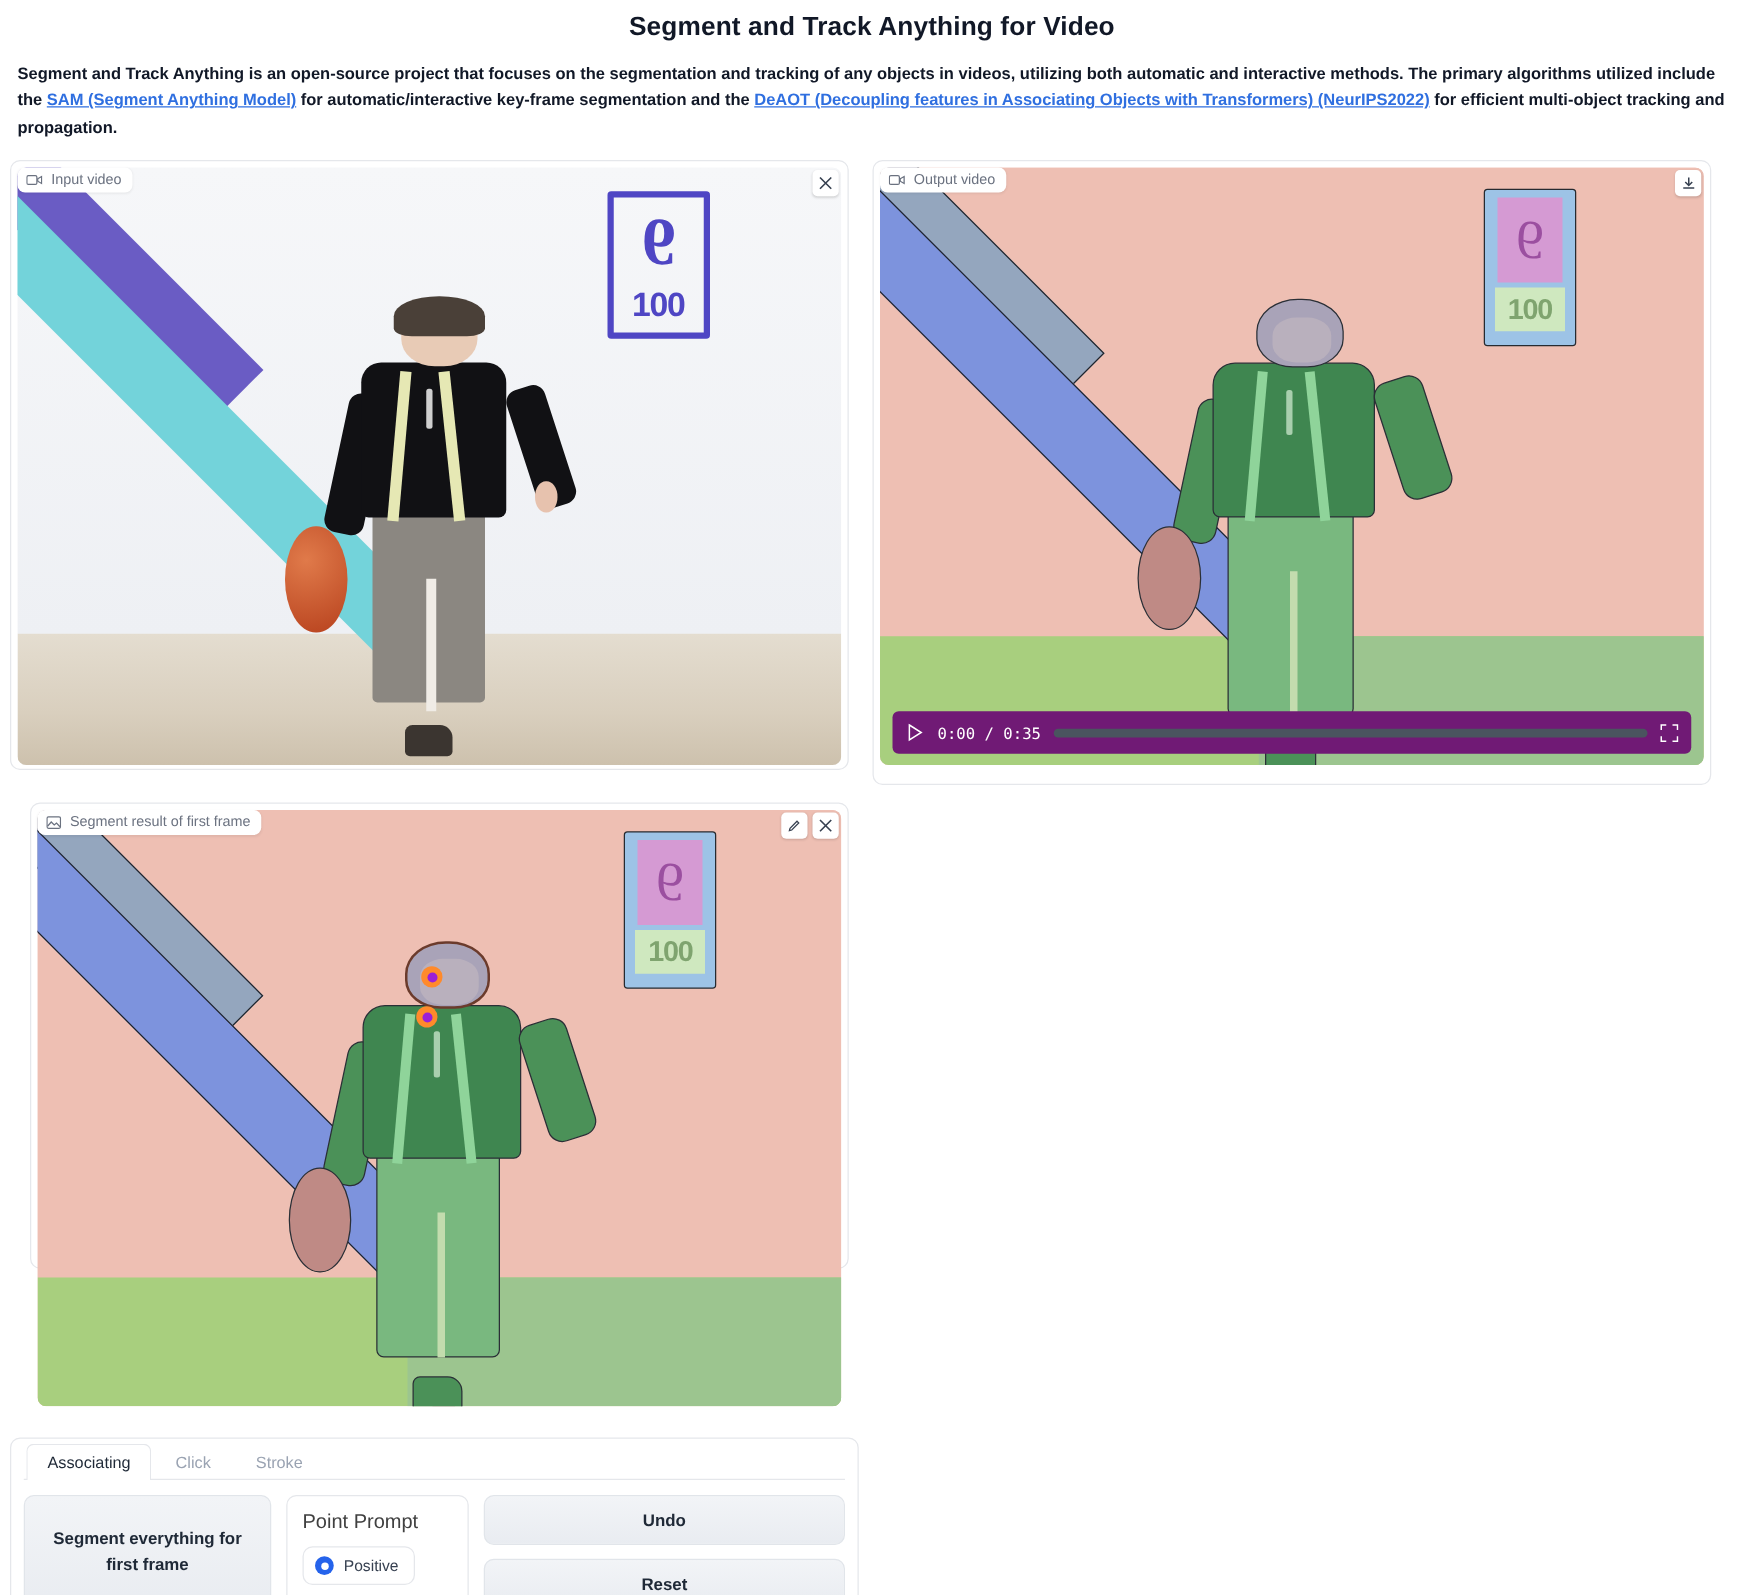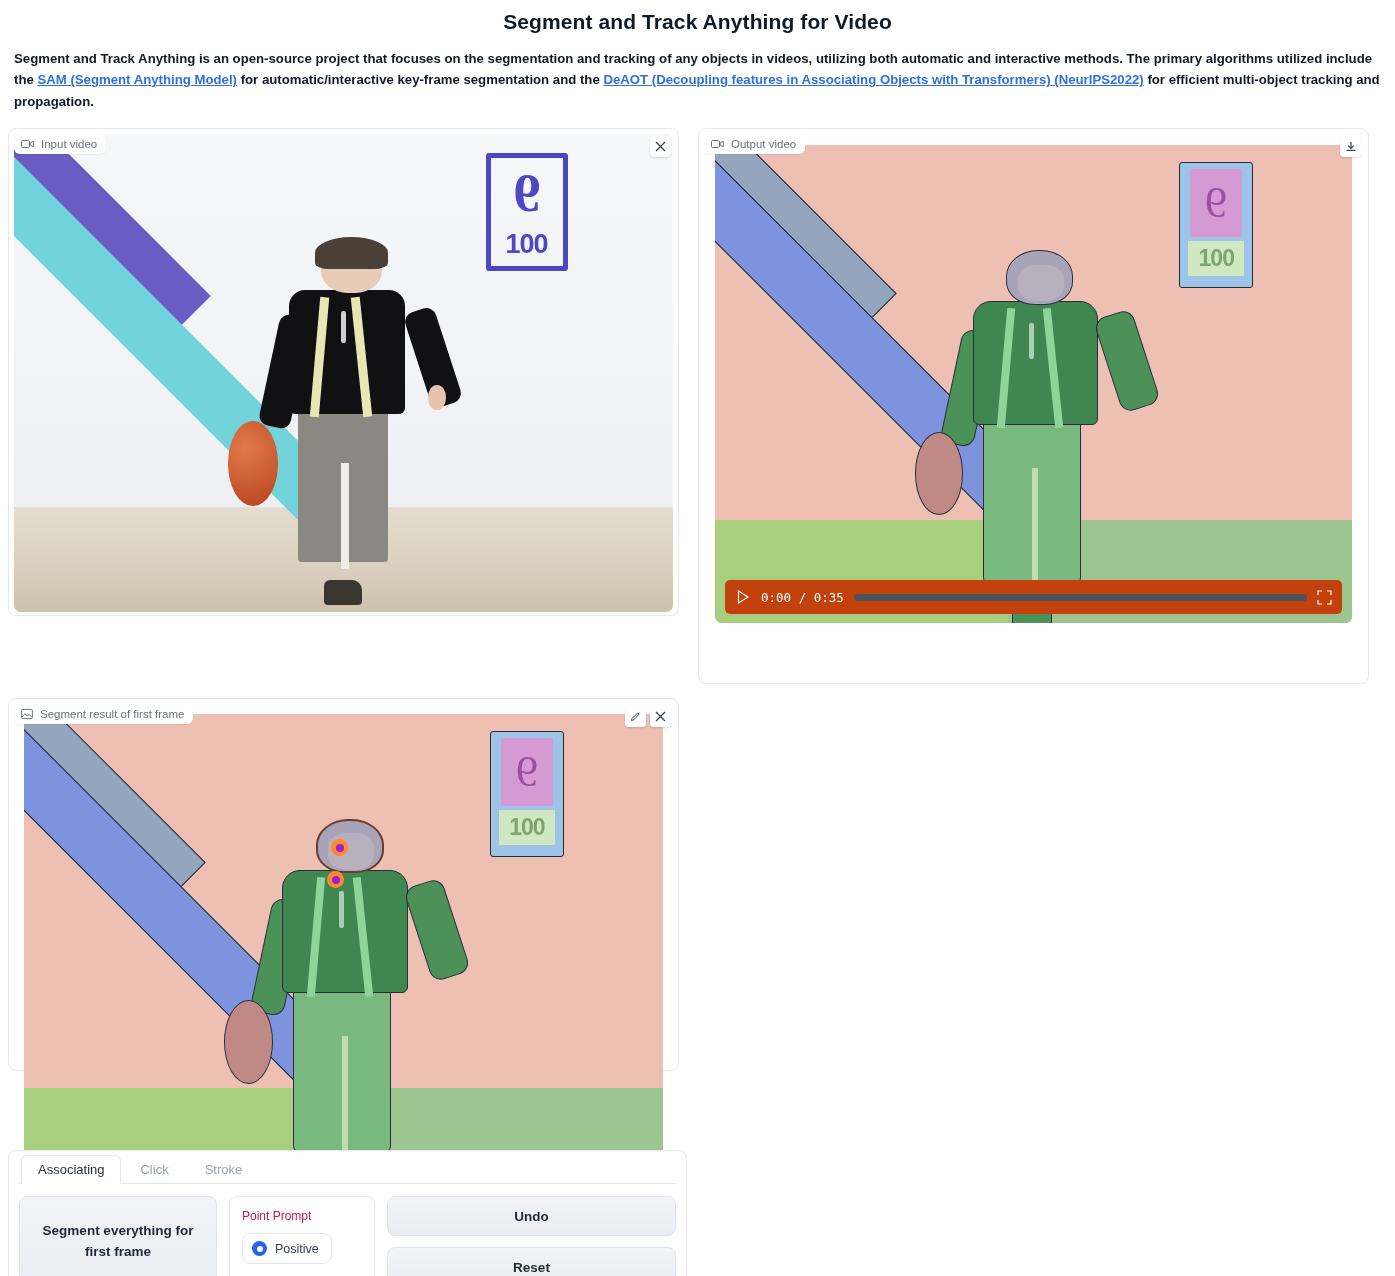--- a/index.html
+++ b/index.html
@@ -190,21 +190,21 @@
     position:absolute; width:17px; height:17px; border-radius:50%;
     background:#ff8a2b;
     display:flex; align-items:center; justify-content:center;
   }
   .click-pt::after { content:""; width:8px; height:8px; border-radius:50%; background:#9b1fd6; }
 
   
   .video-bar {
     position:absolute; left:10px; right:10px; bottom:9px;
     height:34px;
-    background:#c2410c;
+    background:#701a75;
     border-radius:5px;
     display:flex; align-items:center;
     padding: 0 10px;
     gap: 10px;
     z-index:5;
   }
   .play-icon { cursor:pointer; display:flex; }
   .time-text {
     color:#ffffff;
     font-family:"DejaVu Sans Mono", monospace;
@@ -261,21 +261,21 @@
     line-height:1.5;
     cursor:pointer;
     padding: 0 14px;
   }
   .prompt-box {
     width: 146px;
     border:1px solid #e5e7eb;
     border-radius:8px;
     padding: 12px 12px 14px 12px;
   }
-  .prompt-title { font-size:12px; color:#be185d; margin-bottom:10px; }
+  .prompt-title { font-size:16px; color:#404040; margin-bottom:10px; }
   .radio-pill {
     display:inline-flex; align-items:center; gap:8px;
     border:1px solid #e5e7eb; border-radius:8px;
     padding: 7px 12px 7px 9px;
     background:#fff; cursor:pointer;
   }
   .radio-dot {
     width:15px; height:15px; border-radius:50%;
     background:#2563eb;
     display:flex; align-items:center; justify-content:center;
@@ -354,21 +354,21 @@
                 <div class="r-handR"></div>
                 <div class="r-head"></div>
                 <div class="r-hair"></div>
               </div>
             </div>
           </div>
         </div>
       </div>
 
       <div class="col">
-        <div class="panel" style="height:556px;padding:16px;">
+        <div class="panel" style="height:500px;padding:5px;">
           <div class="panel-label">
             <span>
               <svg width="13" height="10" viewBox="0 0 13 10">
                   <rect x="0.5" y="1.5" width="8" height="7" rx="1.2" fill="none" stroke="#6b7280"></rect>
                   <path d="M9.2 4 L12.3 2.2 L12.3 7.8 L9.2 6 Z" fill="none" stroke="#6b7280"></path>
                 </svg>
             </span>
             <span>Output video</span>
           </div>
           <div class="corner-btns">
@@ -426,21 +426,21 @@
               </span>
             </div>
           </div>
         </div>
       </div>
     </div>
 
     <div class="row" style="margin-top:14px;">
 
       <div class="col">
-        <div class="panel" style="height:373px;padding:15px;">
+        <div class="panel" style="height:373px;padding:5px;margin-left:16px;">
           <div class="panel-label">
             <span>
               <svg width="12" height="12" viewBox="0 0 12 12">
                   <rect x="0.6" y="1.4" width="10.8" height="9.2" rx="1.2" fill="none" stroke="#6b7280"></rect>
                   <path d="M1 9 L4 5.6 L6.4 8 L8.2 6.4 L11 9.4" stroke="#6b7280" fill="none"></path>
                 </svg>
             </span>
             <span>Segment result of first frame</span>
           </div>
           <div class="corner-btns">

